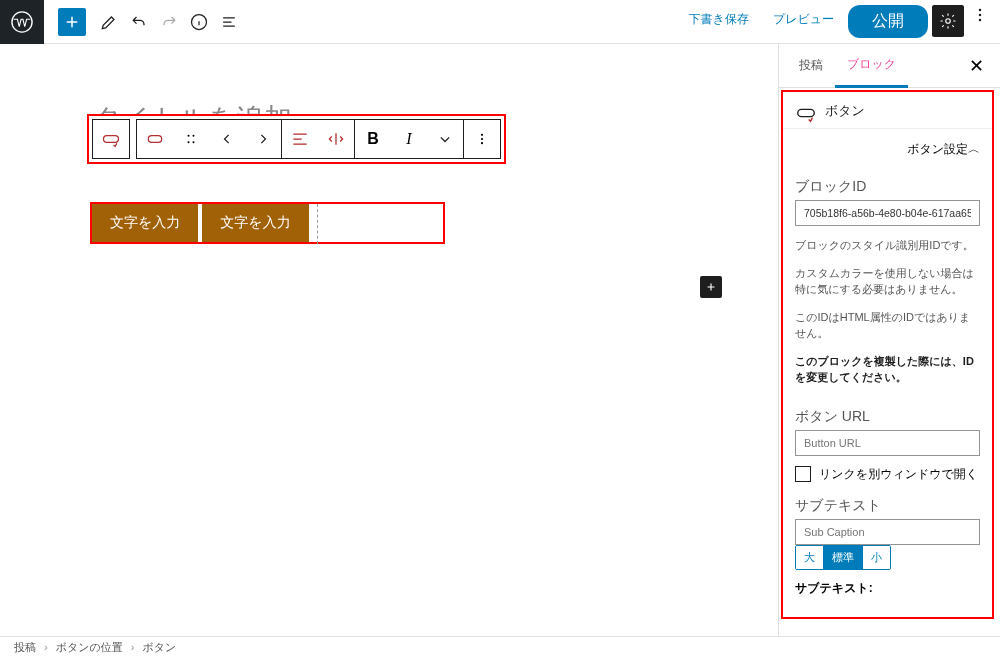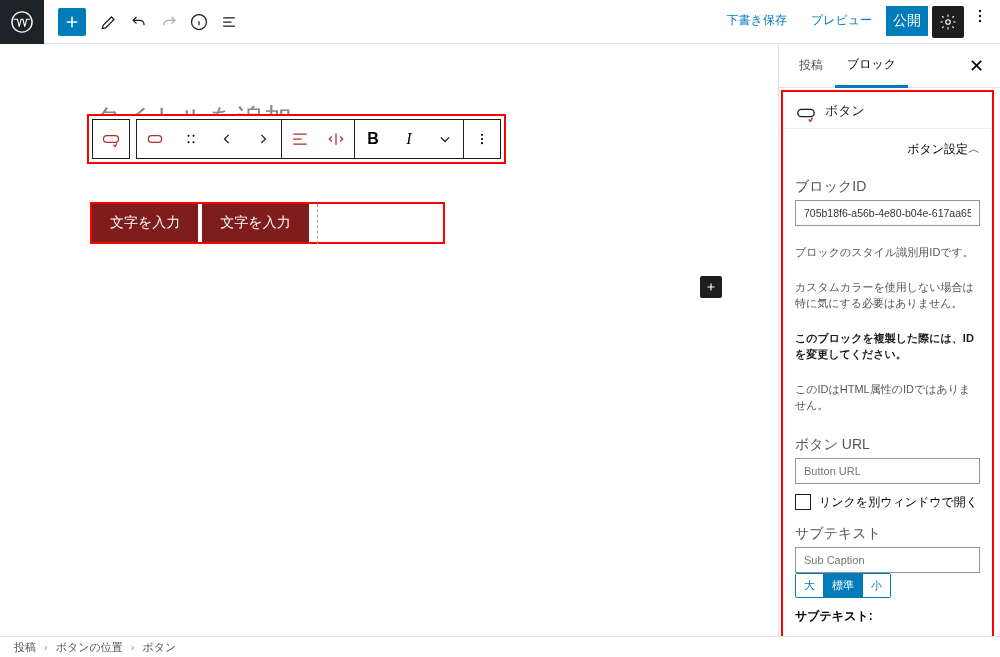--- a/index.html
+++ b/index.html
@@ -9,21 +9,21 @@
 .topbar { height: 44px; background: #fff; border-bottom: 1px solid #e0e0e0; display: flex; align-items: center; justify-content: space-between; }
 .topbar-left { display: flex; align-items: center; height: 100%; }
 .wp-logo { width: 44px; height: 44px; background: #1d2327; display: flex; align-items: center; justify-content: center; color: #fff; }
 .wp-logo svg { width: 22px; height: 22px; fill: #fff; }
 .add-block { width: 28px; height: 28px; background: #007cba; color: #fff; margin: 0 8px 0 14px; display: flex; align-items: center; justify-content: center; border-radius: 2px; cursor: pointer; }
 .tool-icon { width: 30px; height: 30px; display: flex; align-items: center; justify-content: center; color: #1e1e1e; cursor: pointer; }
 .tool-icon.disabled { color: #aaa; }
 .tool-icon svg { width: 20px; height: 20px; }
 .topbar-right { display: flex; align-items: flex-start; gap: 4px; padding-right: 8px; }
 .tr-link { color: #007cba; font-size: 12px; padding: 6px 10px; cursor: pointer; }
-.tr-publish { background: #007cba; color: #fff; font-size: 14px; padding: 6px 7px; border-radius: 0; cursor: pointer; }
+.tr-publish { background: #007cba; color: #fff; font-size: 16px; padding: 6px 24px; border-radius: 12px; cursor: pointer; }
 .tr-gear { width: 32px; height: 32px; background: #1e1e1e; color: #fff; display: flex; align-items: center; justify-content: center; border-radius: 2px; cursor: pointer; }
 .tr-more { width: 24px; display: flex; align-items: center; justify-content: center; cursor: pointer; color: #1e1e1e; }
 
 
 .main { display: flex; height: 592px; }
 .canvas { flex: 1; position: relative; padding: 50px 20px 20px 90px; }
 .title-ghost { font-size: 28px; color: #888; position: absolute; top: 56px; left: 93px; }
 
 
 .block-toolbar { position: absolute; top: 70px; left: 87px; background: #fff; display: flex; border: 2px solid #ff0000; }
@@ -31,45 +31,45 @@
 .tb-group { display: flex; align-items: center; border-right: 1px solid #1e1e1e; }
 .tb-group:last-child { border-right: none; }
 .tb-btn { width: 36px; height: 38px; display: flex; align-items: center; justify-content: center; cursor: pointer; font-size: 14px; }
 .tb-btn.bold { font-weight: bold; font-size: 16px; }
 .tb-btn.italic { font-style: italic; font-family: serif; font-size: 16px; }
 .tb-btn svg { width: 20px; height: 20px; }
 .redish svg { stroke:#b32d2e; fill:none; }
 
 
 .buttons-block { position: absolute; top: 158px; left: 90px; display: flex; border: 2px solid #ff0000; padding-right: 130px; }
-.wp-button { background: #7f1d1d; color: #fff; padding: 10px 18px; font-size: 14px; margin-right: 4px; cursor: text; }
+.wp-button { background: #a16207; color: #fff; padding: 10px 18px; font-size: 14px; margin-right: 4px; cursor: text; }
 .buttons-block .dashed { border-left: 1px dashed #999; height: 40px; position: absolute; right: 125px; top: 0; }
 
 
 .floating-add { position: absolute; top: 232px; left: 700px; width: 22px; height: 22px; background: #1e1e1e; color: #fff; display: flex; align-items: center; justify-content: center; border-radius: 2px; cursor: pointer; font-size: 16px; }
 
 
 .sidebar { width: 222px; border-left: 1px solid #e0e0e0; height: 592px; overflow-y: auto; }
 .sb-tabs { display: flex; border-bottom: 1px solid #e0e0e0; align-items: center; height: 44px; padding: 0 8px; }
 .sb-tab { padding: 12px 12px; font-size: 12px; color: #555; cursor: pointer; }
-.sb-tab.active { color: #000000; border-bottom: 3px solid #007cba; margin-bottom: -1px; font-weight: 500; text-align: center; }
+.sb-tab.active { color: #ec4899; border-bottom: 3px solid #007cba; margin-bottom: -1px; font-weight: 500; text-align: center; }
 .sb-close { margin-left: auto; font-size: 18px; padding: 4px 8px; cursor: pointer; }
 
 .sb-body { border: 2px solid #ff0000; margin: 2px 6px 2px 2px; padding: 0 0 8px 0; }
 .sb-block-header { display: flex; gap: 8px; align-items: flex-start; padding: 10px 12px 4px; }
 .sb-block-header svg { width: 22px; height: 22px; flex-shrink: 0; }
 .sb-block-title { font-size: 13px; color: #1e1e1e; }
 .sb-block-desc { font-size: 11px; color: #555; padding: 0 12px 10px 42px; line-height: 1.5; }
 
 .sb-panel-head { display: flex; justify-content: flex-end; padding: 12px; font-size: 12px; border-top: 1px solid #eee; cursor: pointer; }
 .sb-panel-body { padding: 0 12px 6px; }
 .sb-label { font-size: 14px; color: #555; margin: 8px 0 4px; display: block; }
 .sb-input { width: 100%; border: 1px solid #949494; padding: 6px 8px; font-size: 11px; color: #333; }
 .sb-input.blockid { font-size: 10.5px; }
-.sb-help { font-size: 11px; color: #555; margin: 18px 0; line-height: 1.5; }
+.sb-help { font-size: 11px; color: #555; margin: 11px 0; line-height: 1.5; }
 .sb-help.bold { font-weight: bold; color: #1e1e1e; }
 .sb-checkbox-row { display: flex; align-items: center; gap: 8px; margin: 10px 0 6px; }
 .sb-checkbox { width: 16px; height: 16px; border: 1px solid #1e1e1e; }
 .sb-strong { font-weight: bold; font-size: 12px; margin: 10px 0 6px; }
 .btn-group { display: flex; border: 1px solid #007cba; width: fit-content; border-radius: 2px; overflow: hidden; }
 .btn-opt { padding: 4px 8px; font-size: 11px; color: #007cba; border-right: 1px solid #007cba; cursor: pointer; background: #fff; }
 .btn-opt:last-child { border-right: none; }
 .btn-opt.active { background: #007cba; color: #fff; }
 
 
@@ -252,22 +252,22 @@
       <div class="sb-panel-head">
         <span>ボタン設定</span>
         <span>︿</span>
       </div>
 
       <div class="sb-panel-body">
         <span class="sb-label">ブロックID</span>
         <input class="sb-input blockid" value="705b18f6-a56b-4e80-b04e-617aa65d0e" style="">
         <div class="sb-help">ブロックのスタイル識別用IDです。</div>
         <div class="sb-help">カスタムカラーを使用しない場合は特に気にする必要はありません。</div>
+        <div class="sb-help">このIDはHTML属性のIDではありません。</div>
         <div class="sb-help bold">このブロックを複製した際には、IDを変更してください。</div>
-        <div class="sb-help">このIDはHTML属性のIDではありません。</div>
 
         <span class="sb-label" style="margin-top:22px">ボタン URL</span>
         <input class="sb-input" placeholder="Button URL" style="">
         <div class="sb-checkbox-row">
           <div class="sb-checkbox"></div>
           <span style="font-size:12px">リンクを別ウィンドウで開く</span>
         </div>
 
         <span class="sb-label" style="margin-top:14px">サブテキスト</span>
         <input class="sb-input" placeholder="Sub Caption" style="">

